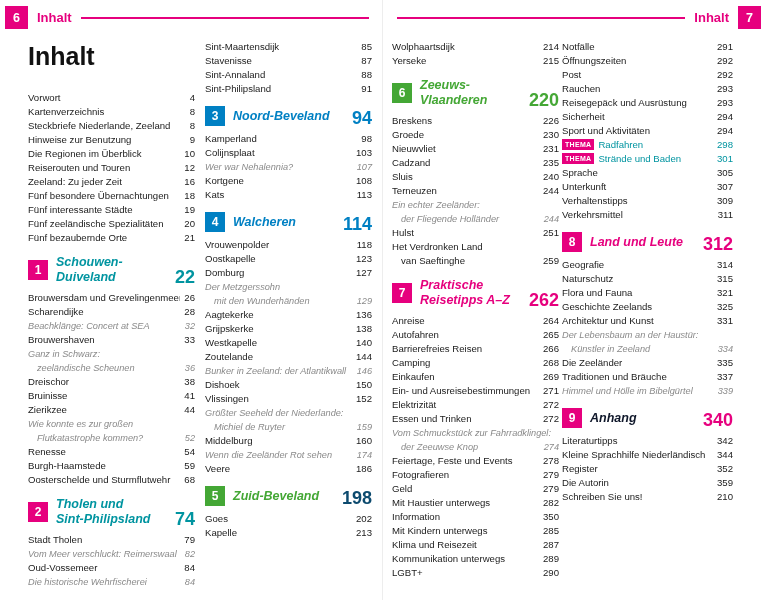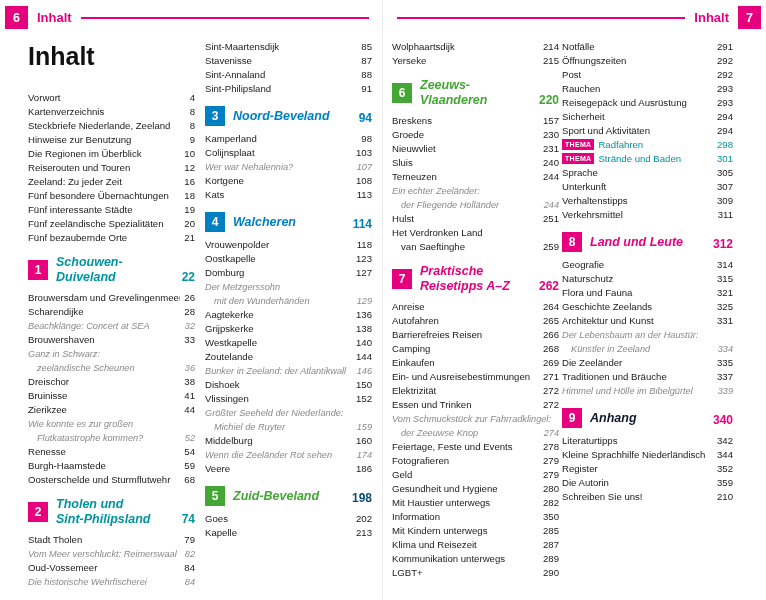--- a/index.html
+++ b/index.html
@@ -53,21 +53,21 @@
     letter-spacing:0.3px; vertical-align:1px;
   }
 
   .section{ display:flex; align-items:center; margin:10px 0 6px; }
   .secnum{
     width:20px; height:20px; flex:0 0 20px; color:#fff; font-weight:bold; font-size:12px;
     display:flex; align-items:center; justify-content:center; background:var(--magenta);
   }
   .sectitle{ flex:1; padding-left:8px; font-weight:bold; font-size:12.5px; line-height:15px; display:flex; flex-direction:column; overflow:hidden; }
   .secline{ display:block; white-space:nowrap;font-style:italic; }
-  .secpage{ font-weight:bold; font-size:12px; line-height:15px; align-self:flex-end; flex:0 0 auto; padding-left:4px; }
+  .secpage{ font-weight:bold; font-size:18px; line-height:15px; align-self:flex-end; flex:0 0 auto; padding-left:4px; }
 </style>
 </head>
 <body>
 
 <div class="spread">
 
   <div class="spread-header">
     <div class="page-header left">
       <div class="pagenum-box">
         <span>6</span>
@@ -467,33 +467,39 @@
         <span class="secnum" style="background: rgb(68, 167, 53);">6</span>
         <span class="sectitle" style="color: rgb(68, 167, 53);">
           <span class="secline">Zeeuws-</span>
           <span class="secline">Vlaanderen</span>
         </span>
         <span class="secpage" style="color: rgb(68, 167, 53);">220</span>
       </div>
       <div class="entry normal">
         <div class="row">
           <span class="t">Breskens</span>
-          <span class="p">157</span>
+          <span class="p">226</span>
         </div>
       </div>
       <div class="entry normal">
         <div class="row">
           <span class="t">Groede</span>
           <span class="p">230</span>
         </div>
       </div>
       <div class="entry normal">
         <div class="row">
           <span class="t">Nieuwvliet</span>
           <span class="p">231</span>
+        </div>
+      </div>
+      <div class="entry normal">
+        <div class="row">
+          <span class="t">Cadzand</span>
+          <span class="p">235</span>
         </div>
       </div>
       <div class="entry normal">
         <div class="row">
           <span class="t">Sluis</span>
           <span class="p">240</span>
         </div>
       </div>
       <div class="entry normal">
         <div class="row">
@@ -597,26 +603,20 @@
         </div>
       </div>
       <div class="entry normal">
         <div class="row">
           <span class="t">Geld</span>
           <span class="p">279</span>
         </div>
       </div>
       <div class="entry normal">
         <div class="row">
-          <span class="t">Gesundheit und Hygiene</span>
-          <span class="p">280</span>
-        </div>
-      </div>
-      <div class="entry normal">
-        <div class="row">
           <span class="t">Mit Haustier unterwegs</span>
           <span class="p">282</span>
         </div>
       </div>
       <div class="entry normal">
         <div class="row">
           <span class="t">Information</span>
           <span class="p">350</span>
         </div>
       </div>

